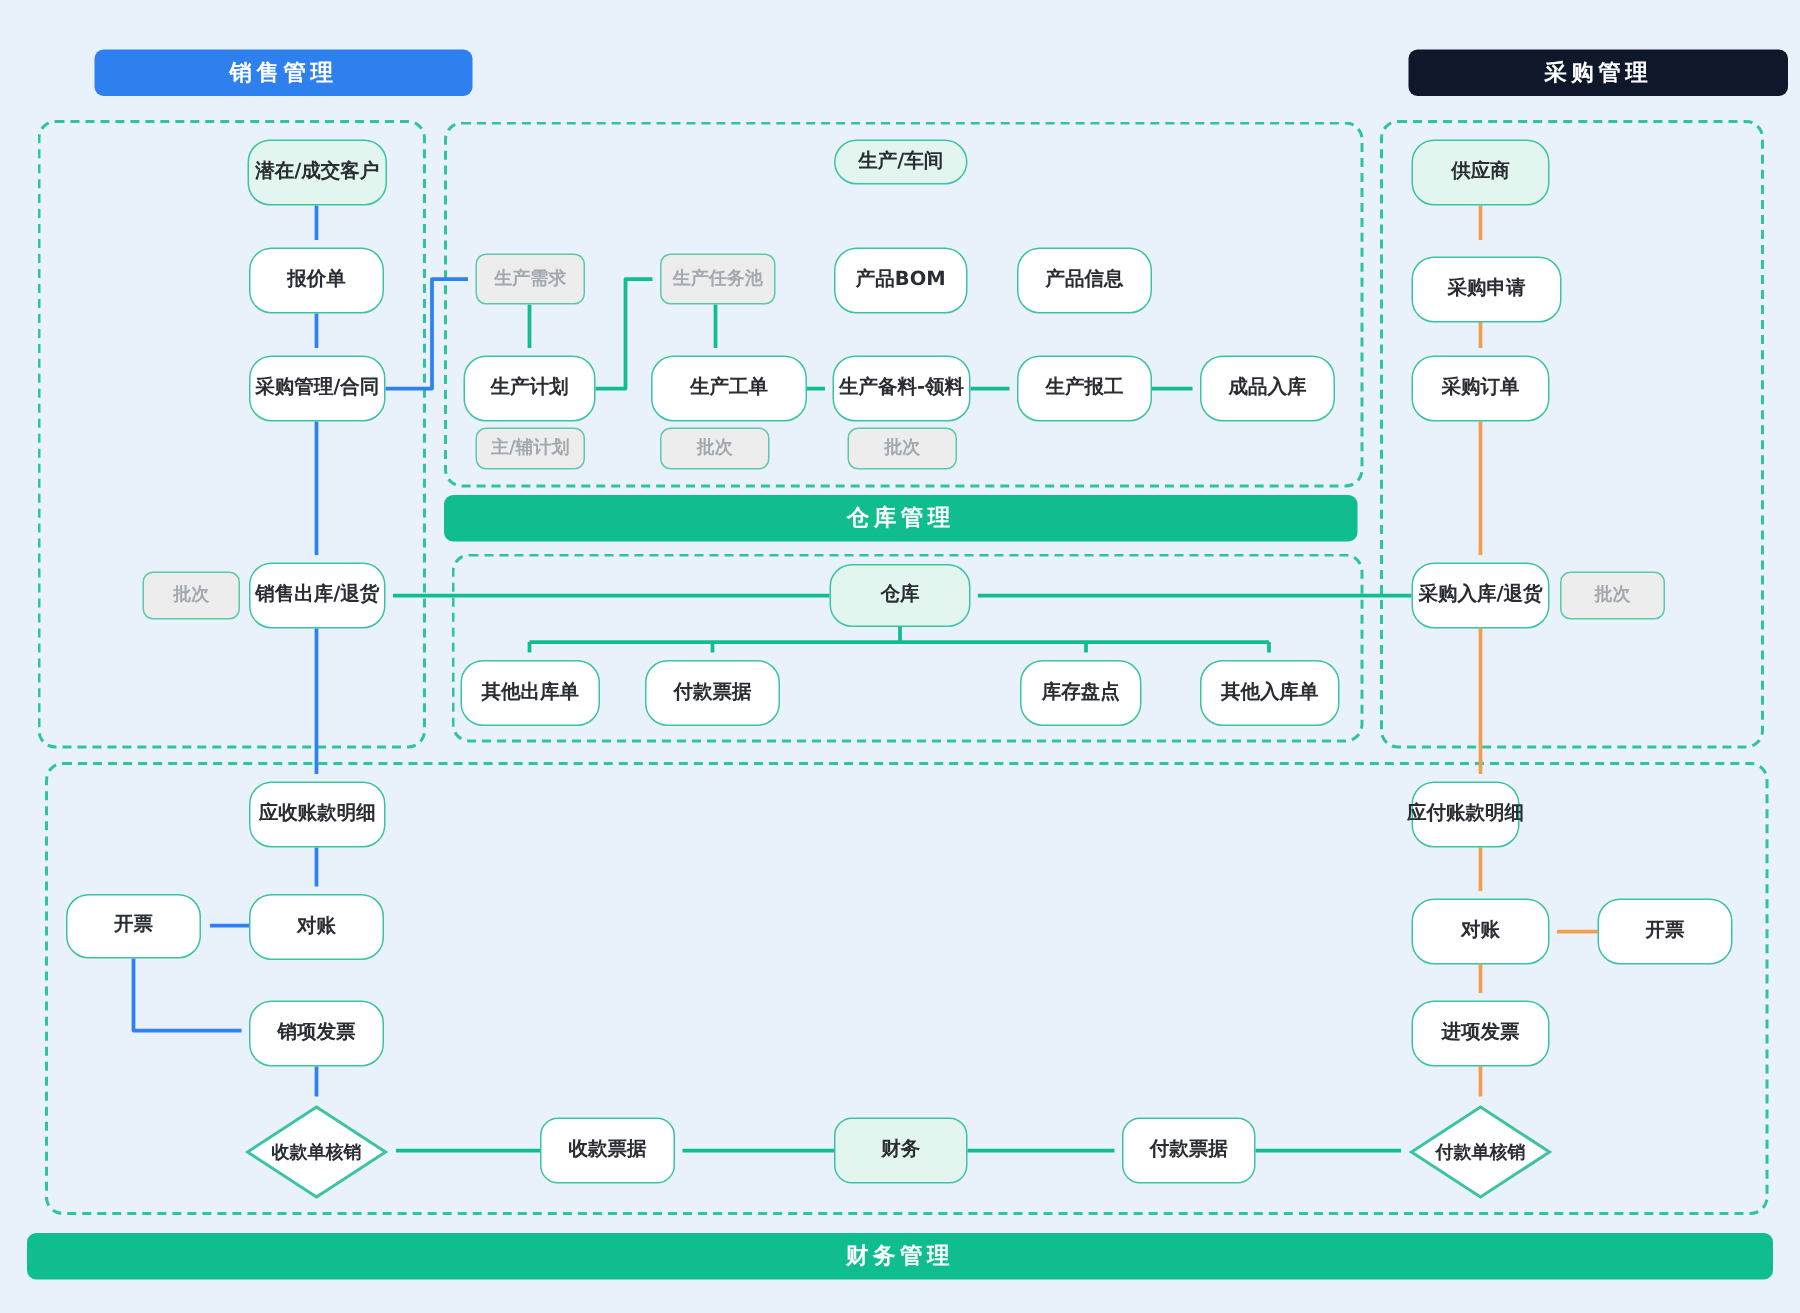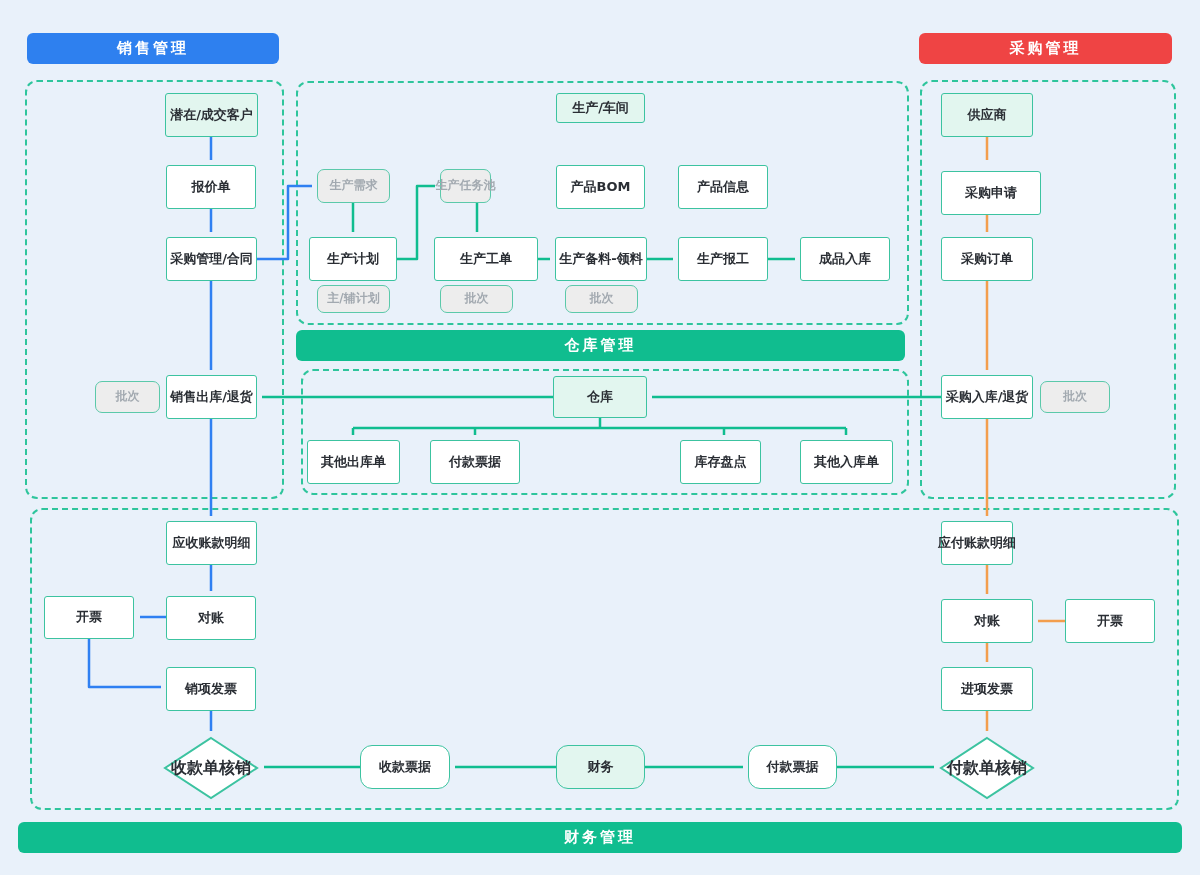--- a/index.html
+++ b/index.html
@@ -5,41 +5,41 @@
   html,body{margin:0;padding:0;background:#E9F1FA;}
   .canvas{
     position:relative;width:1200px;height:875px;background:#E9F1FA;
     font-family:"DejaVu Sans","Liberation Sans",sans-serif;overflow:hidden;
   }
   .hdr{
     position:absolute;height:31px;border-radius:6px;color:#FFFFFF;
     font-size:15px;font-weight:700;letter-spacing:3px;
     display:flex;align-items:center;justify-content:center;
   }
-  .hdr-blue{background:#2E80EF;}
+  .hdr-blue{background:#2E80EF;margin-left:36px;}
   .hdr-green{background:#10BD8F;}
-  .hdr-orange{background:#ef4444;}
+  .hdr-orange{background:#0f172a;margin-left:20px;}
   .container{
     position:absolute;border:2px dashed #2EC59C;border-radius:12px;
   }
   .box{
-    position:absolute;background:#FFFFFF;border:1.6px solid #3CC3A0;border-radius:3px;
+    position:absolute;background:#FFFFFF;border:1.6px solid #3CC3A0;border-radius:15px;
     display:flex;align-items:center;justify-content:center;
     font-size:13px;font-weight:600;color:#2A2E34;box-sizing:border-box;
     text-align:center;line-height:1.1;white-space:nowrap;z-index:3;
   }
   .tint{background:#E2F6EF;}
   .grayb{background:#EDEDED;color:#A2A9B0;border-color:#5BC9AA;}
   .sub{font-size:12px;border-radius:7px;}
   .rounded{border-radius:12px;}
   .diamond{position:absolute;z-index:3;}
   .diamond svg{display:block;}
   .dlabel{
     position:absolute;inset:0;display:flex;align-items:center;justify-content:center;
-    font-size:16px;font-weight:600;color:#2A2E34;white-space:nowrap;
+    font-size:12px;font-weight:600;color:#2A2E34;white-space:nowrap;
   }
   .edges{position:absolute;left:0;top:0;z-index:2;pointer-events:none;}
   .edges path,.edges polyline{fill:none;stroke-width:2.5px;stroke-linejoin:round;}
   .e-blue{stroke:#2F80F2;}
   .e-green{stroke:#10BD8F;}
   .e-orange{stroke:#F39E4D;}
 </style>
 </head>
 <body>
 
@@ -119,21 +119,21 @@
   <div class="box" style="left:166px;top:667px;width:90px;height:44px">销项发票</div>
   <div class="diamond" style="left:163px;top:736px;width:96px;height:64px">
     <svg width="96" height="64" viewBox="0 0 96 64">
       <polygon points="48,2 94,32 48,62 2,32" fill="#FFFFFF" stroke="#3CC3A0" stroke-width="2"></polygon>
     </svg>
     <div class="dlabel">收款单核销</div>
   </div>
 
   <div class="box tint" style="left:556px;top:93px;width:89px;height:30px">生产/车间</div>
   <div class="box grayb sub" style="left:317px;top:169px;width:73px;height:34px">生产需求</div>
-  <div class="box grayb sub" style="left:440px;top:169px;width:51px;height:34px">生产任务池</div>
+  <div class="box grayb sub" style="left:440px;top:169px;width:77px;height:34px">生产任务池</div>
   <div class="box" style="left:556px;top:165px;width:89px;height:44px">产品BOM</div>
   <div class="box" style="left:678px;top:165px;width:90px;height:44px">产品信息</div>
   <div class="box" style="left:309px;top:237px;width:88px;height:44px">生产计划</div>
   <div class="box grayb sub" style="left:317px;top:285px;width:73px;height:28px">主/辅计划</div>
   <div class="box" style="left:434px;top:237px;width:104px;height:44px">生产工单</div>
   <div class="box grayb sub" style="left:440px;top:285px;width:73px;height:28px">批次</div>
   <div class="box" style="left:555px;top:237px;width:92px;height:44px">生产备料-领料</div>
   <div class="box grayb sub" style="left:565px;top:285px;width:73px;height:28px">批次</div>
   <div class="box" style="left:678px;top:237px;width:90px;height:44px">生产报工</div>
   <div class="box" style="left:800px;top:237px;width:90px;height:44px">成品入库</div>

